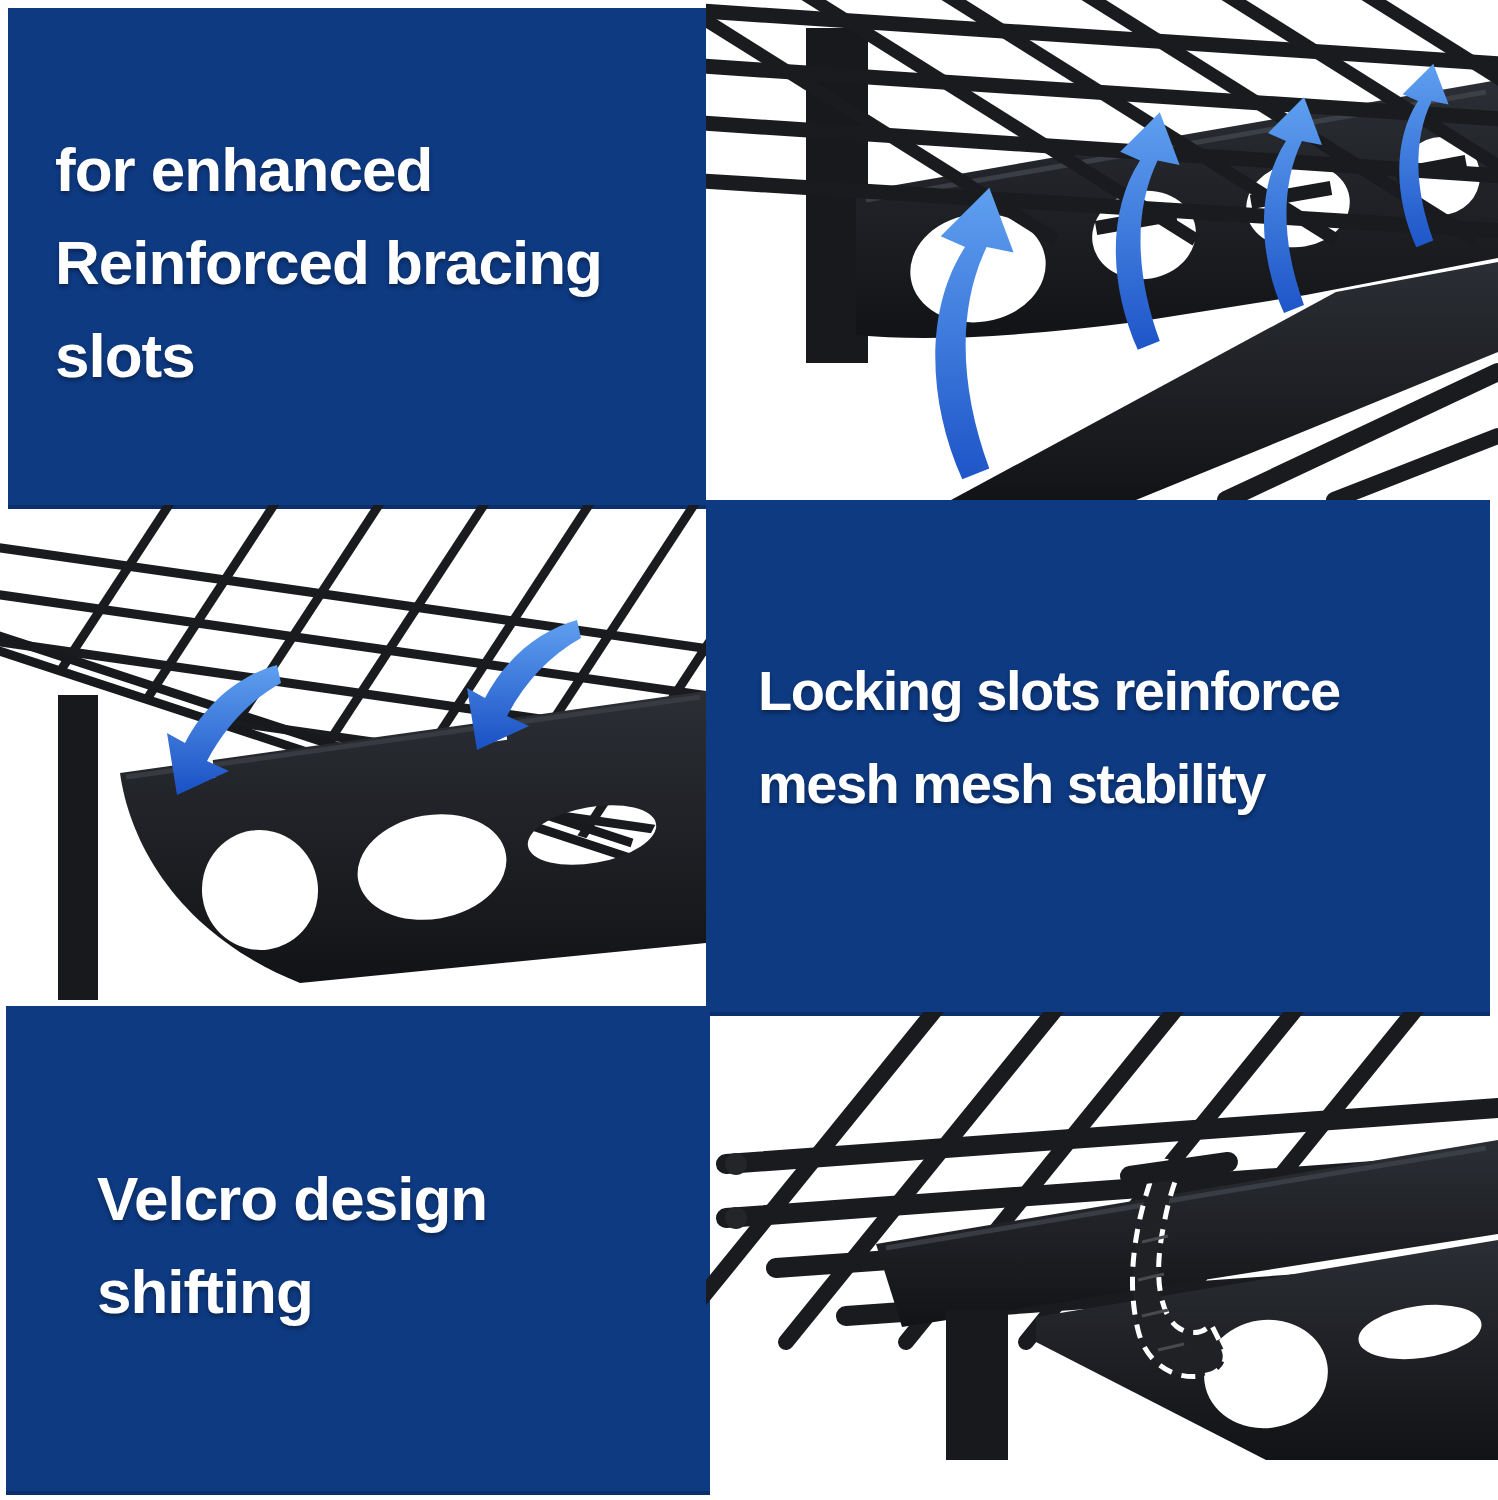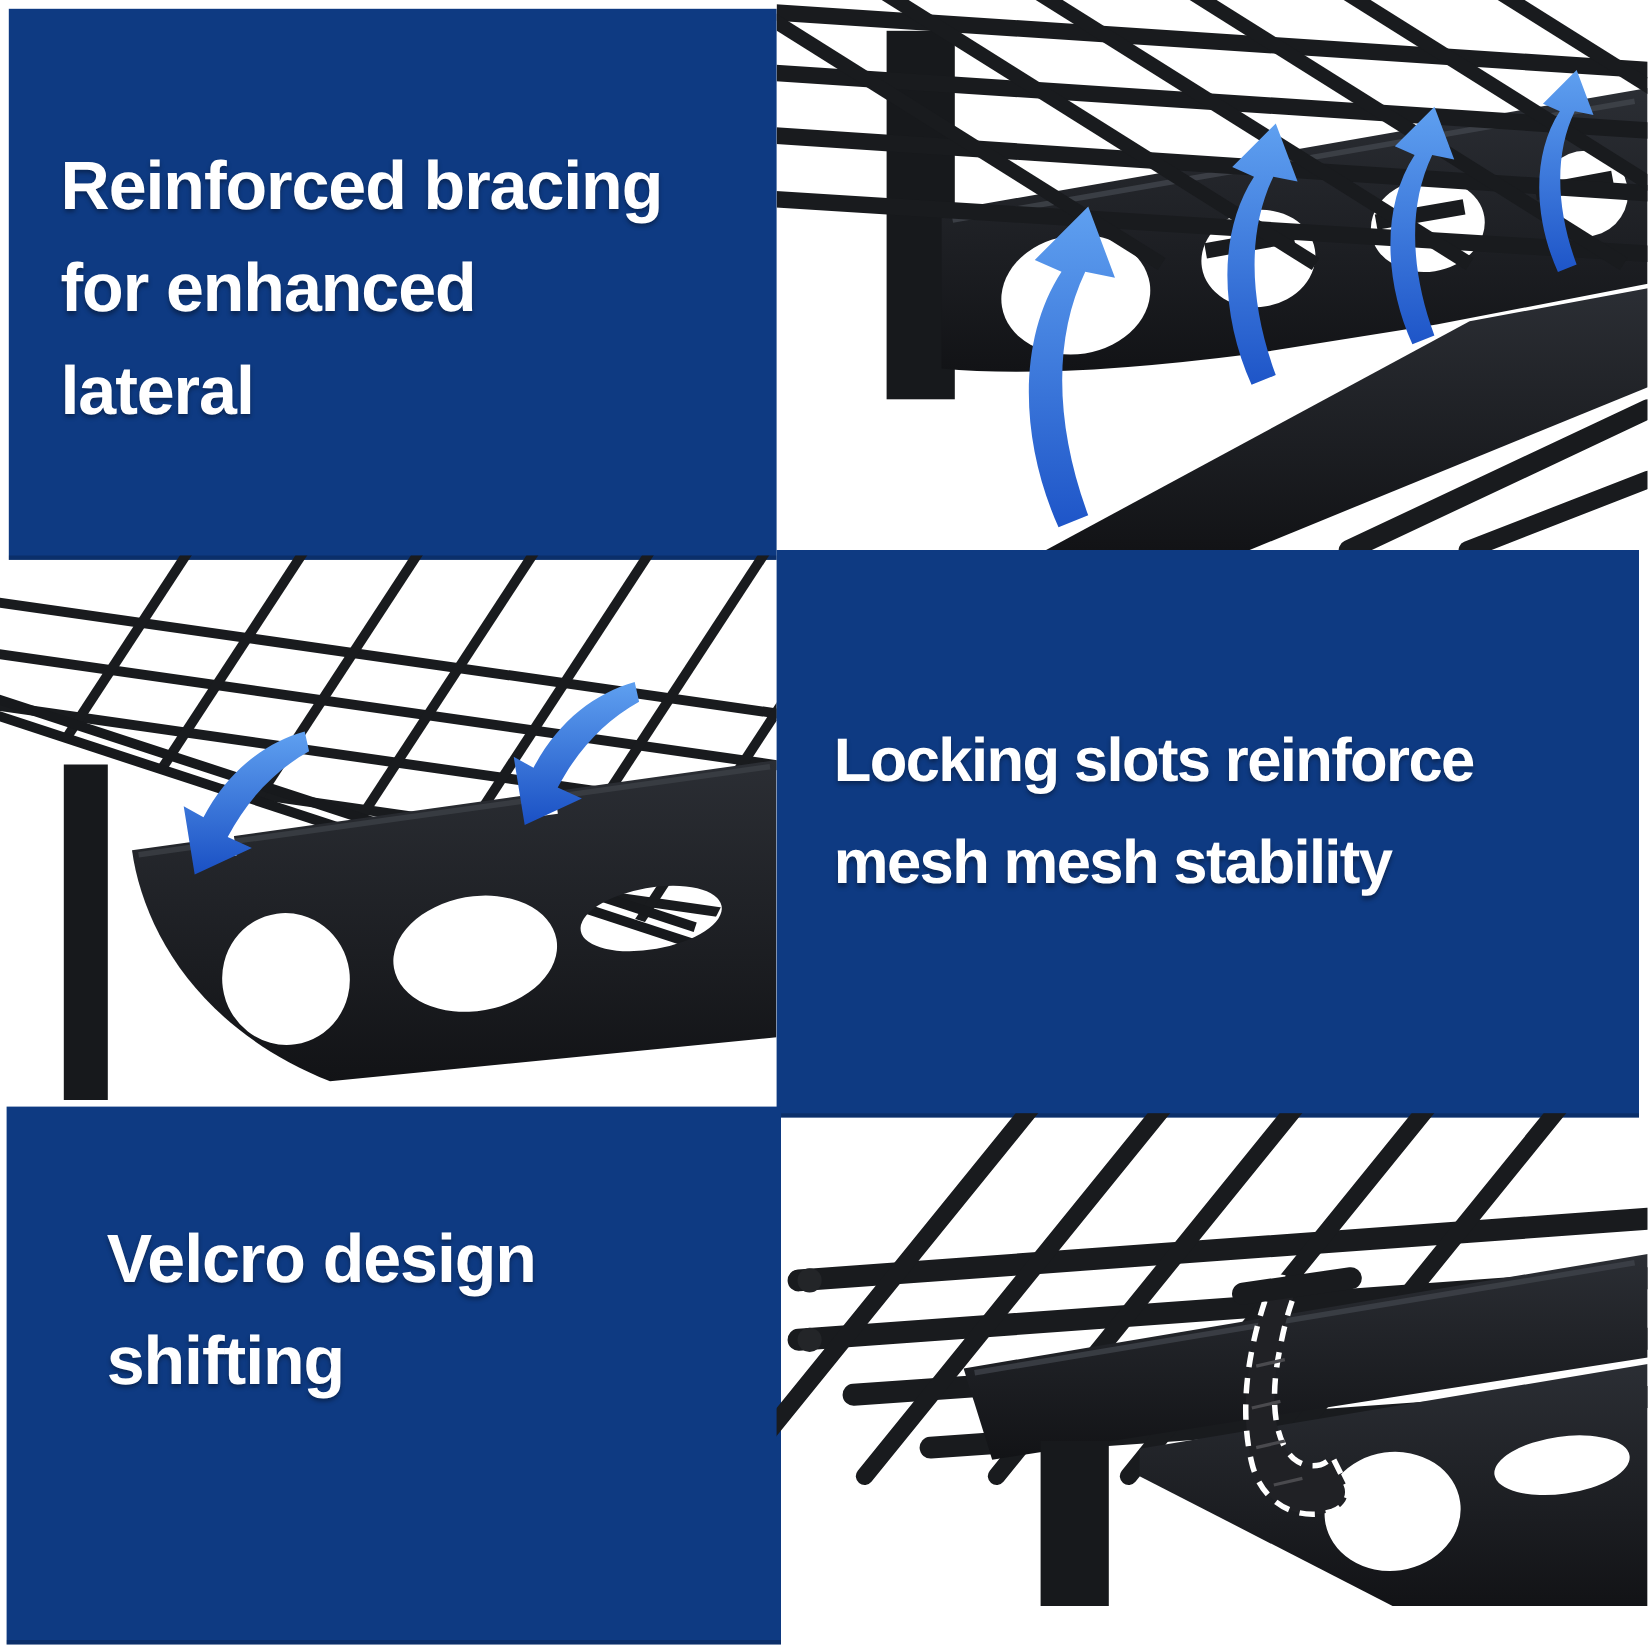--- a/index.html
+++ b/index.html
@@ -7,21 +7,21 @@
           font-family:"Liberation Sans", sans-serif;}
   .bluepanel{position:absolute;background:#0e3a82;border-bottom:4px solid rgba(0,0,0,0.18);}
   .panel-a{left:8px;top:8px;width:698px;height:497px;}
   .panel-d{left:706px;top:500px;width:784px;height:512px;}
   .panel-e{left:6px;top:1006px;width:704px;height:485px;}
   .ptext{position:absolute;color:#ffffff;font-weight:700;z-index:3;
          text-shadow:0 3px 4px rgba(0,0,0,0.35);white-space:nowrap;}
   .ptext span{display:block;}
   .text-a{left:55px;top:123px;font-size:62px;line-height:93px;letter-spacing:-1px;}
   .text-d{left:758px;top:644px;font-size:56px;line-height:93px;letter-spacing:-1.5px;}
-  .text-e{left:97px;top:1098px;font-size:62px;line-height:93px;letter-spacing:-1px;}
+  .text-e{left:97px;top:1152px;font-size:62px;line-height:93px;letter-spacing:-1px;}
   .photo{position:absolute;}
   .rodr{stroke:#191b1e;fill:none;stroke-linecap:round;}
 </style>
 </head>
 <body>
 
 <div class="canvas">
 
   <svg width="0" height="0" style="position:absolute" aria-hidden="true">
     <defs>
@@ -37,23 +37,23 @@
         <stop offset="0" stop-color="#2b2e34"></stop>
           <stop offset="1" stop-color="#121316"></stop>
       </linearGradient>
       <path id="swooshUp" d="M38 218 C12 160 10 92 40 46 L22 38 L58 2 L76 50 L56 46 C34 92 36 150 58 210 Z"></path>
       <path id="swooshDL" d="M122 10 C86 20 52 46 30 88 L12 78 L22 140 L74 116 L52 106 C70 72 94 46 126 28 Z"></path>
     </defs>
   </svg>
 
   <div class="bluepanel panel-a" style="background: rgb(14, 58, 130);"></div>
   <div class="ptext text-a">
+    <span>for enhanced</span>
     <span>Reinforced bracing</span>
-    <span>for enhanced</span>
-    <span>lateral</span>
+    <span>slots</span>
   </div>
 
   <svg class="photo" style="left:706px;top:0" width="792" height="500" viewBox="0 0 792 500">
     <defs>
       <mask id="holes1">
         <rect x="0" y="0" width="792" height="500" fill="#fff"></rect>
         <ellipse cx="272" cy="268" rx="68" ry="54" transform="rotate(-9 272 268)" fill="#000"></ellipse>
         <ellipse cx="438" cy="235" rx="52" ry="44" transform="rotate(-9 438 235)" fill="#000"></ellipse>
         <ellipse cx="592" cy="205" rx="52" ry="42" transform="rotate(-9 592 205)" fill="#000"></ellipse>
         <circle cx="735" cy="176" r="39" fill="#000"></circle>

